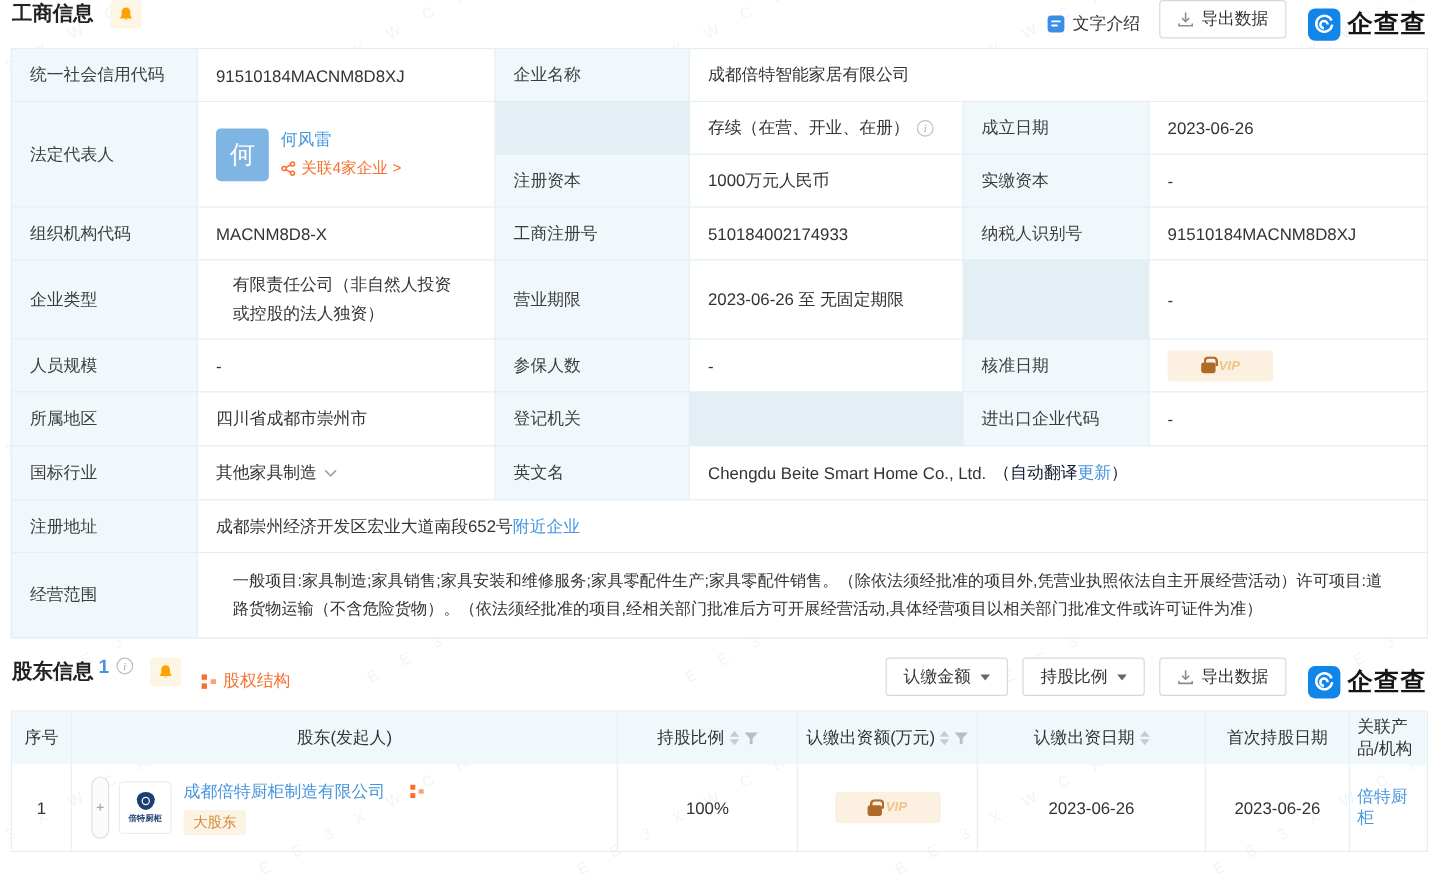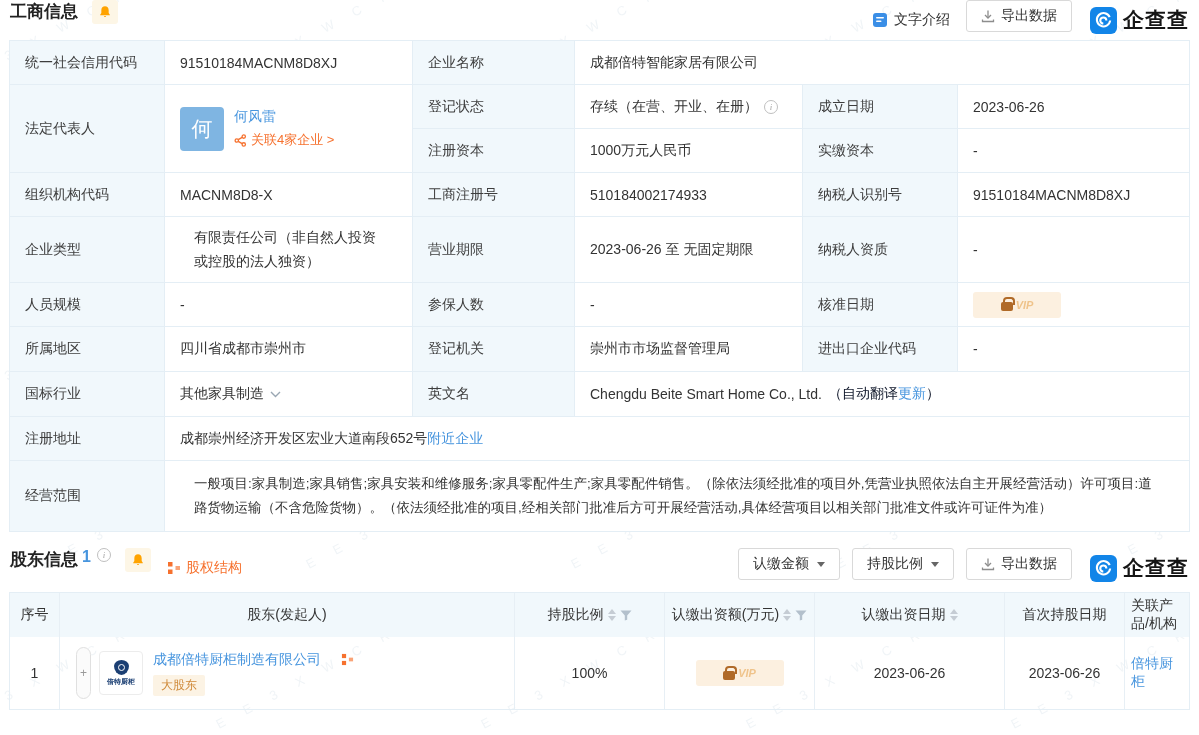--- a/index.html
+++ b/index.html
@@ -184,21 +184,20 @@
               <circle cx="3" cy="7" r="1.8"></circle>
               <circle cx="10.5" cy="2.8" r="1.8"></circle>
               <circle cx="10.5" cy="11.2" r="1.8"></circle>
               <path d="M4.6 6.1l4.2-2.4M4.6 7.9l4.2 2.4"></path>
             </svg>
         </span>
         <span>关联4家企业 &gt;</span>
       </span>
     </div>
   </div>
-  <div class="cell lab" style="grid-area:2/3/3/4">登记状态</div>
   <div class="cell" style="grid-area:2/4/3/5">
     <span>存续（在营、开业、在册）</span>
     <span class="info-circle">i</span>
   </div>
   <div class="cell lab" style="grid-area:2/5/3/6">成立日期</div>
   <div class="cell" style="grid-area:2/6/3/7">2023-06-26</div>
 
   <div class="cell lab" style="grid-area:3/3/4/4">注册资本</div>
   <div class="cell" style="grid-area:3/4/4/5">1000万元人民币</div>
   <div class="cell lab" style="grid-area:3/5/4/6">实缴资本</div>
@@ -210,39 +209,37 @@
   <div class="cell" style="grid-area:4/4/5/5">510184002174933</div>
   <div class="cell lab" style="grid-area:4/5/5/6">纳税人识别号</div>
   <div class="cell" style="grid-area:4/6/5/7">91510184MACNM8D8XJ</div>
 
   <div class="cell lab" style="grid-area:5/1/6/2">企业类型</div>
   <div class="cell wrap" style="grid-area:5/2/6/3">
       <span style="line-height:1.65">有限责任公司（非自然人投资或控股的法人独资）</span>
     </div>
   <div class="cell lab" style="grid-area:5/3/6/4">营业期限</div>
   <div class="cell" style="grid-area:5/4/6/5">2023-06-26 至 无固定期限</div>
-  <div class="cell lab" style="grid-area:5/5/6/6">纳税人资质</div>
   <div class="cell dash" style="grid-area:5/6/6/7">-</div>
 
   <div class="cell lab" style="grid-area:6/1/7/2">人员规模</div>
   <div class="cell dash" style="grid-area:6/2/7/3">-</div>
   <div class="cell lab" style="grid-area:6/3/7/4">参保人数</div>
   <div class="cell dash" style="grid-area:6/4/7/5">-</div>
   <div class="cell lab" style="grid-area:6/5/7/6">核准日期</div>
   <div class="cell" style="grid-area:6/6/7/7">
     <div class="vip-badge">
       <span class="lock"></span>
       <span class="vip-text">VIP</span>
     </div>
   </div>
 
   <div class="cell lab" style="grid-area:7/1/8/2">所属地区</div>
   <div class="cell" style="grid-area:7/2/8/3">四川省成都市崇州市</div>
   <div class="cell lab" style="grid-area:7/3/8/4">登记机关</div>
-  <div class="cell" style="grid-area:7/4/8/5">崇州市市场监督管理局</div>
   <div class="cell lab" style="grid-area:7/5/8/6">进出口企业代码</div>
   <div class="cell dash" style="grid-area:7/6/8/7">-</div>
 
   <div class="cell lab" style="grid-area:8/1/9/2">国标行业</div>
   <div class="cell" style="grid-area:8/2/9/3">
     <span>其他家具制造</span>
     <span style="margin-left:6px">
       <svg width="11" height="7" viewBox="0 0 11 7" fill="none" stroke="#9aa7b3" stroke-width="1.4">
           <path d="M1 1l4.5 4.5L10 1"></path>
         </svg>

